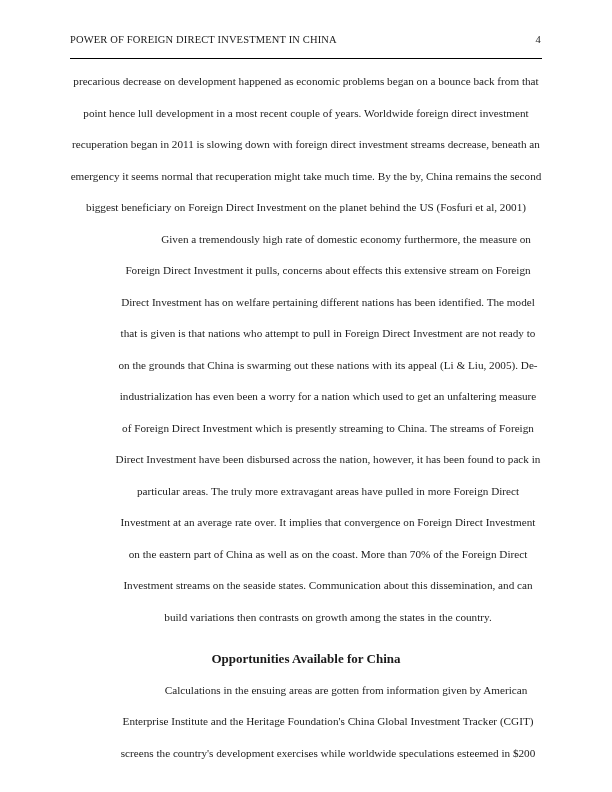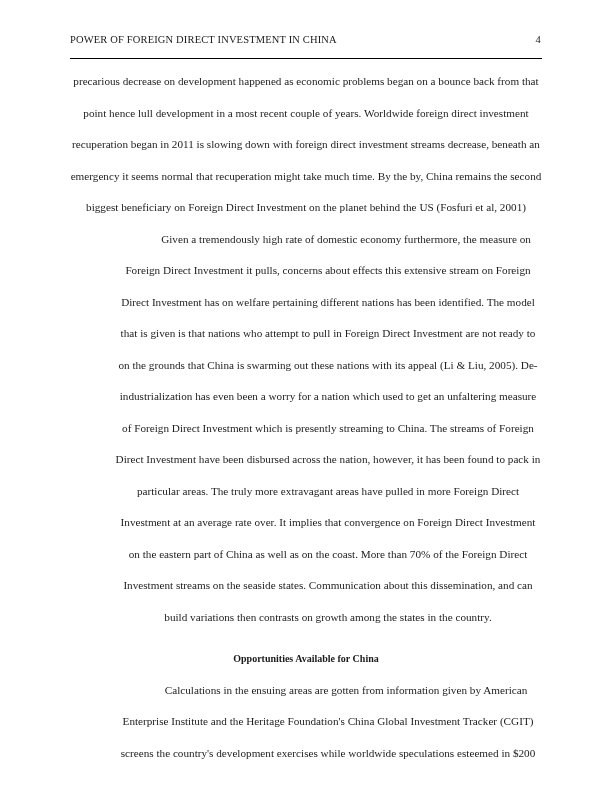--- a/index.html
+++ b/index.html
@@ -56,21 +56,21 @@
     text-align: center;
     text-justify: inter-word;
     color: #1c1c1c;
   }
   p.indent {
     text-indent: 36px;
     margin-left: 44px;
   }
   h2.subhead {
     margin: 10px 0 0 0;
-    font-size: 10px;
+    font-size: 13px;
     line-height: 31.5px;
     font-weight: bold;
     text-align: center;
   }
 </style>
 </head>
 <body>
 
 <div class="page">
 

